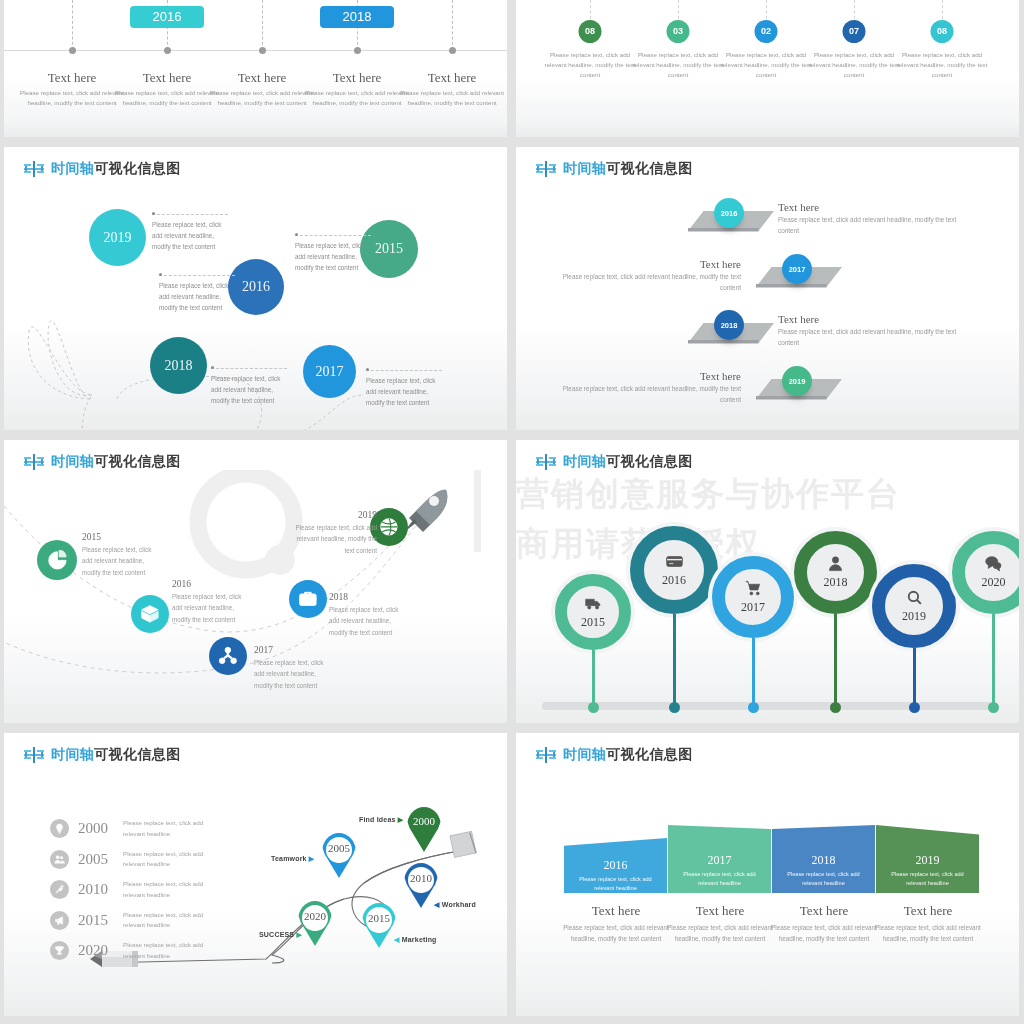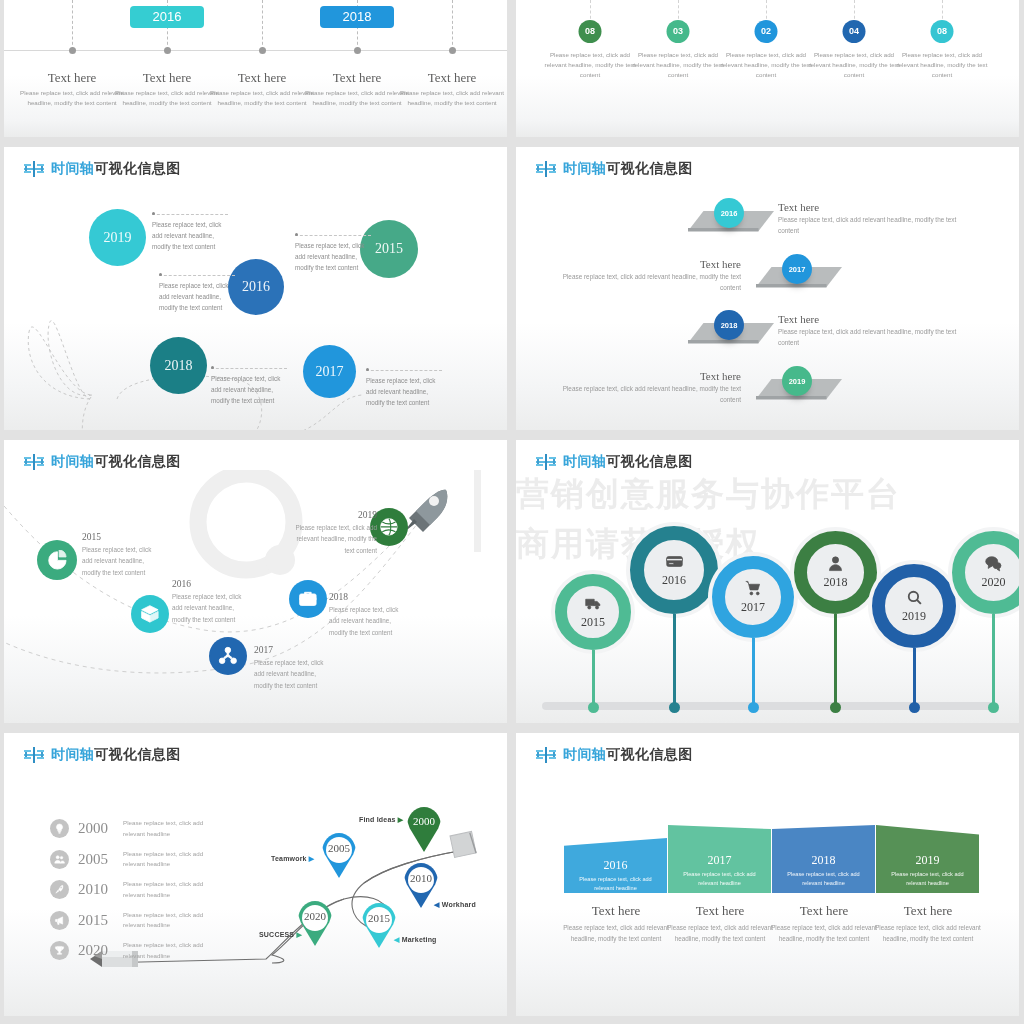--- a/index.html
+++ b/index.html
@@ -179,21 +179,21 @@
           <div class="p2-circ" style="background:#45b98b">03</div>
           <div class="p2-b">Please replace text, click add relevant headline, modify the text content</div>
         </div>
         <div class="p2-col" style="left: 202px;">
           <div class="p2-dash"></div>
           <div class="p2-circ" style="background:#2196dc">02</div>
           <div class="p2-b">Please replace text, click add relevant headline, modify the text content</div>
         </div>
         <div class="p2-col" style="left: 290px;">
           <div class="p2-dash"></div>
-          <div class="p2-circ" style="background:#2167b0">04</div>
+          <div class="p2-circ" style="background:#2167b0">07</div>
           <div class="p2-b">Please replace text, click add relevant headline, modify the text content</div>
         </div>
         <div class="p2-col" style="left: 378px;">
           <div class="p2-dash"></div>
           <div class="p2-circ" style="background:#35c5d2">08</div>
           <div class="p2-b">Please replace text, click add relevant headline, modify the text content</div>
         </div>
       </div>
   </div>
 

